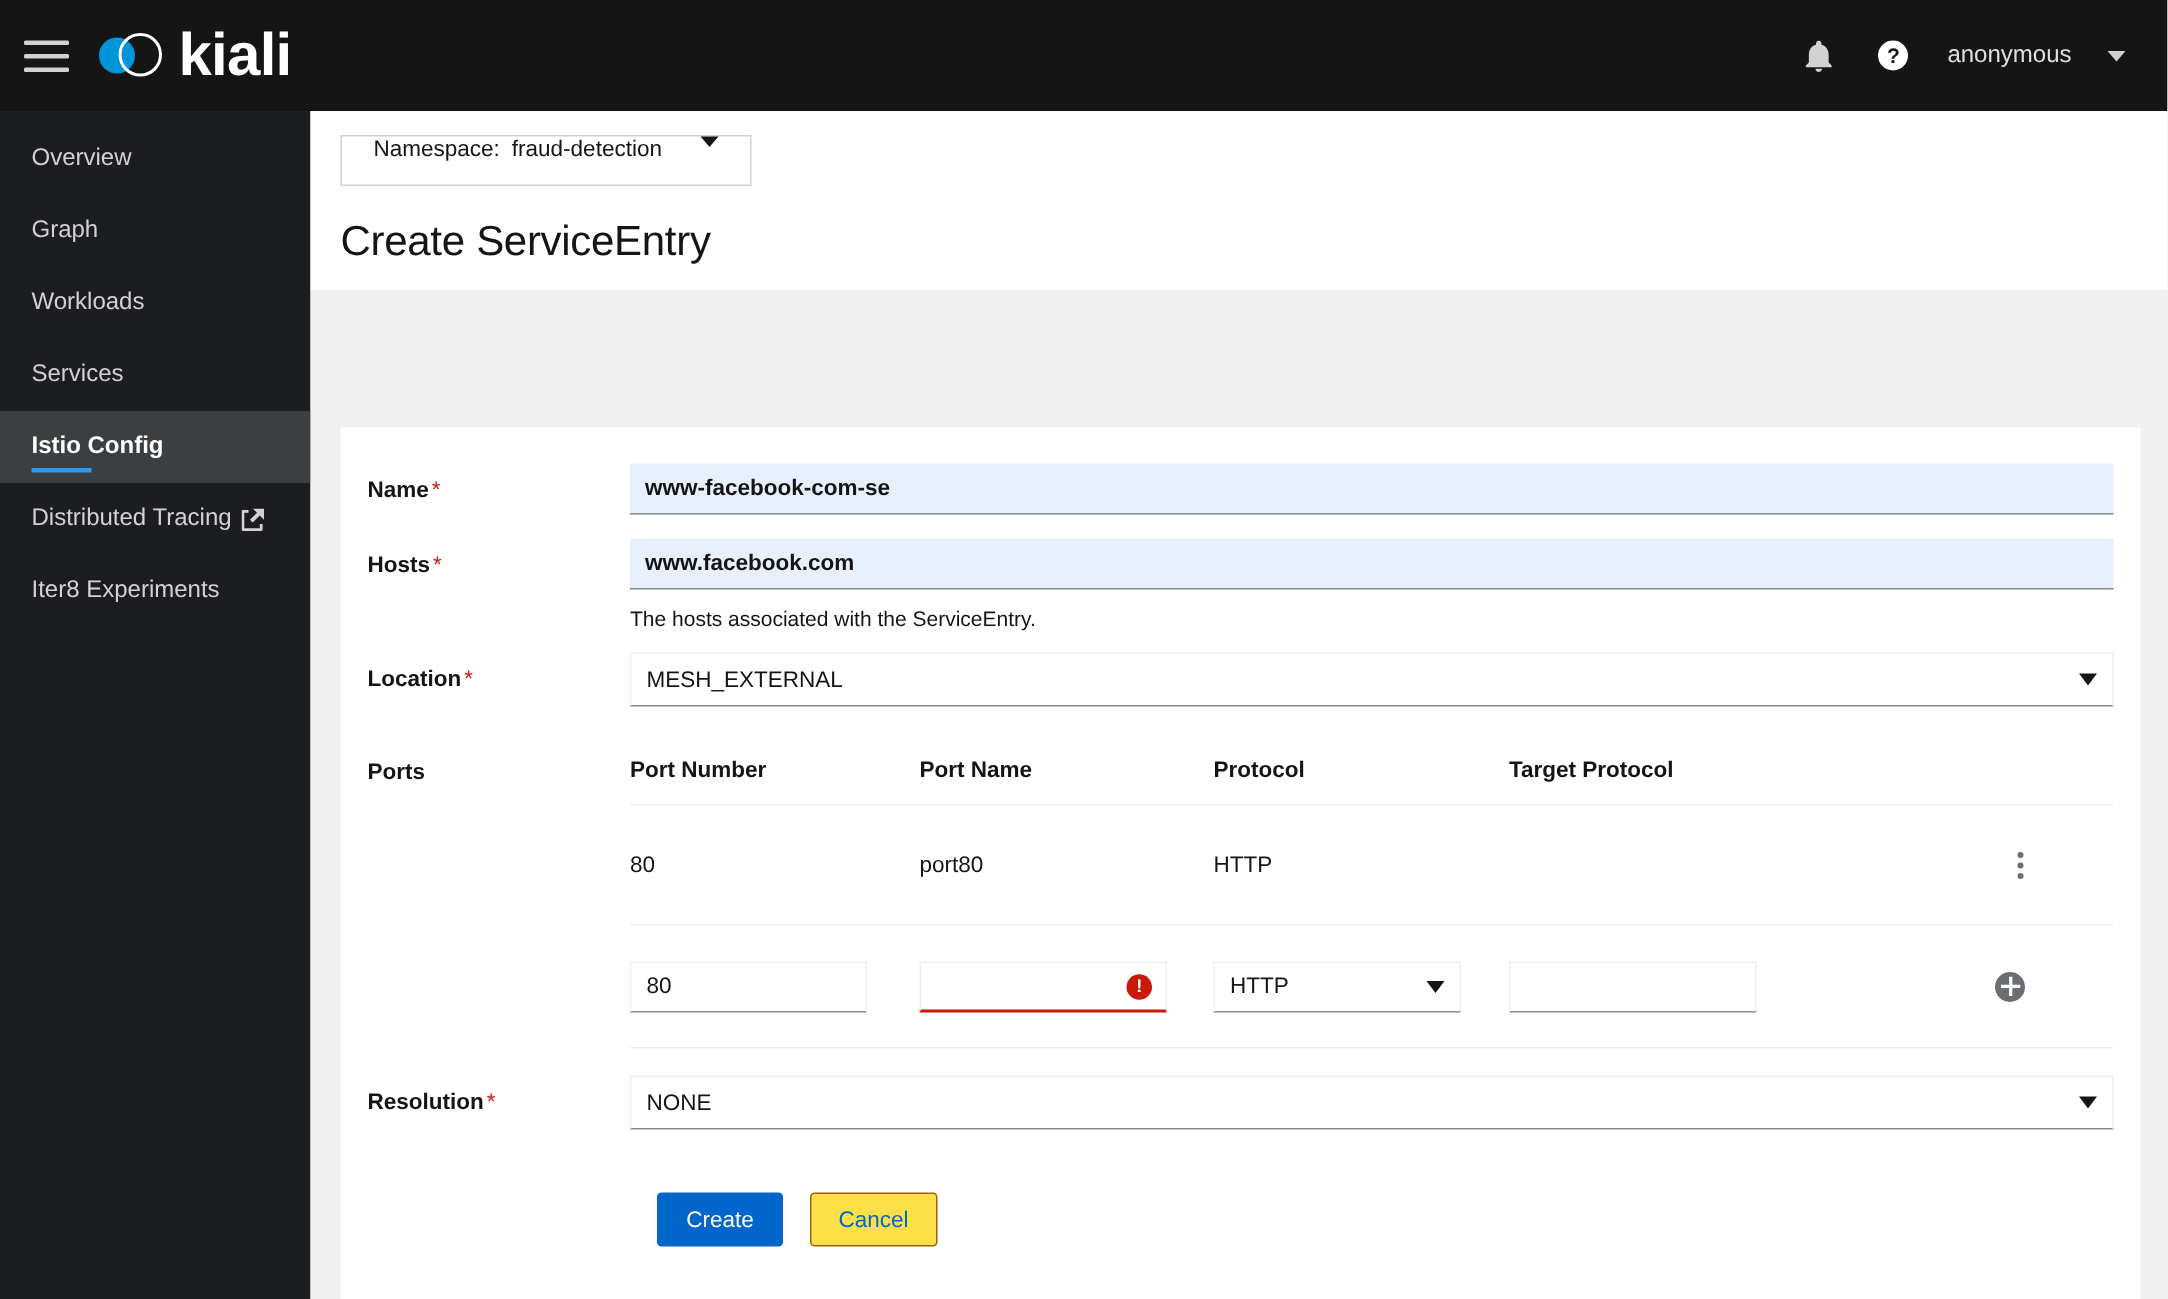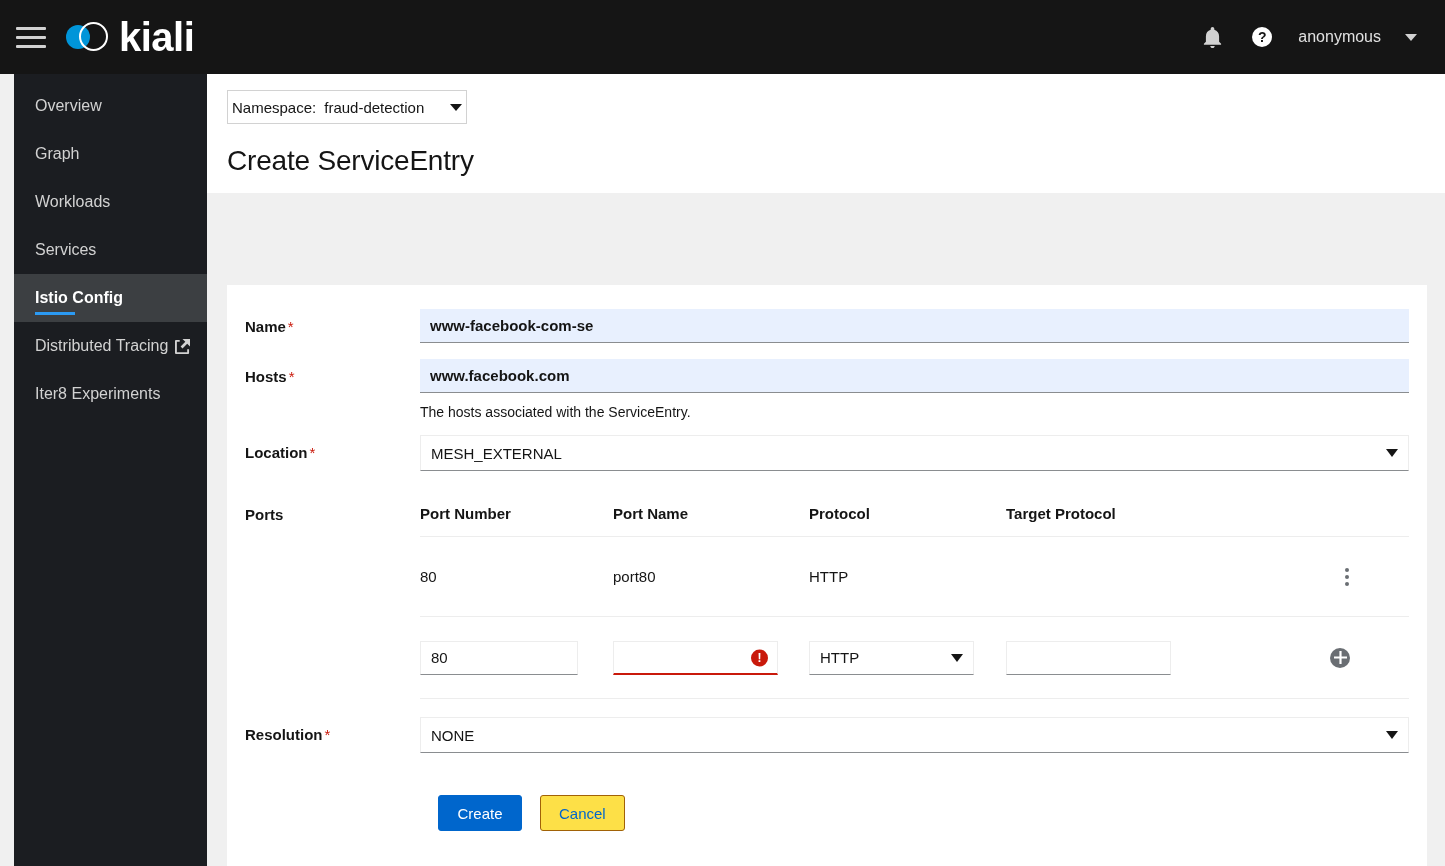--- a/index.html
+++ b/index.html
@@ -71,21 +71,21 @@
   .caret-down {
     width: 0; height: 0;
     border-left: 6px solid transparent;
     border-right: 6px solid transparent;
     border-top: 7px solid #d2d2d2;
     margin-left: 10px; margin-right: 6px; cursor: pointer;
   }
 
   
   .sidebar {
-    position: absolute; top: 74px; left: 14px;
+    position: absolute; top: 74px; left: 0;
     width: 207px; height: 792px;
     background: #1b1d21;
     padding-top: 8px;
   }
   .nav-item {
     position: relative;
     height: 48px;
     display: flex; align-items: center;
     padding-left: 21px;
     color: #d2d2d2; font-size: 16px;
@@ -111,25 +111,25 @@
     width: 1238px; height: 792px;
     background: #f0f0f0;
     overflow: hidden;
   }
   .page-header {
     background: #ffffff;
     padding: 16px 0 0 20px;
     height: 119px;
   }
   .ns-selector {
-    display: inline-flex; align-items: center;
+    display: inline-flex; align-items: flex-start;
     height: 34px;
     border: 1px solid #d2d2d2;
     background: #ffffff;
-    padding: 0 4px;
+    padding: 0 21px;
     font-size: 15px; color: #151515;
     cursor: pointer;
   }
   .ns-label { color: #151515; }
   .ns-value { margin-left: 8px; color: #151515; }
   .ns-caret {
     width: 0; height: 0;
     border-left: 6px solid transparent;
     border-right: 6px solid transparent;
     border-top: 7px solid #151515;

